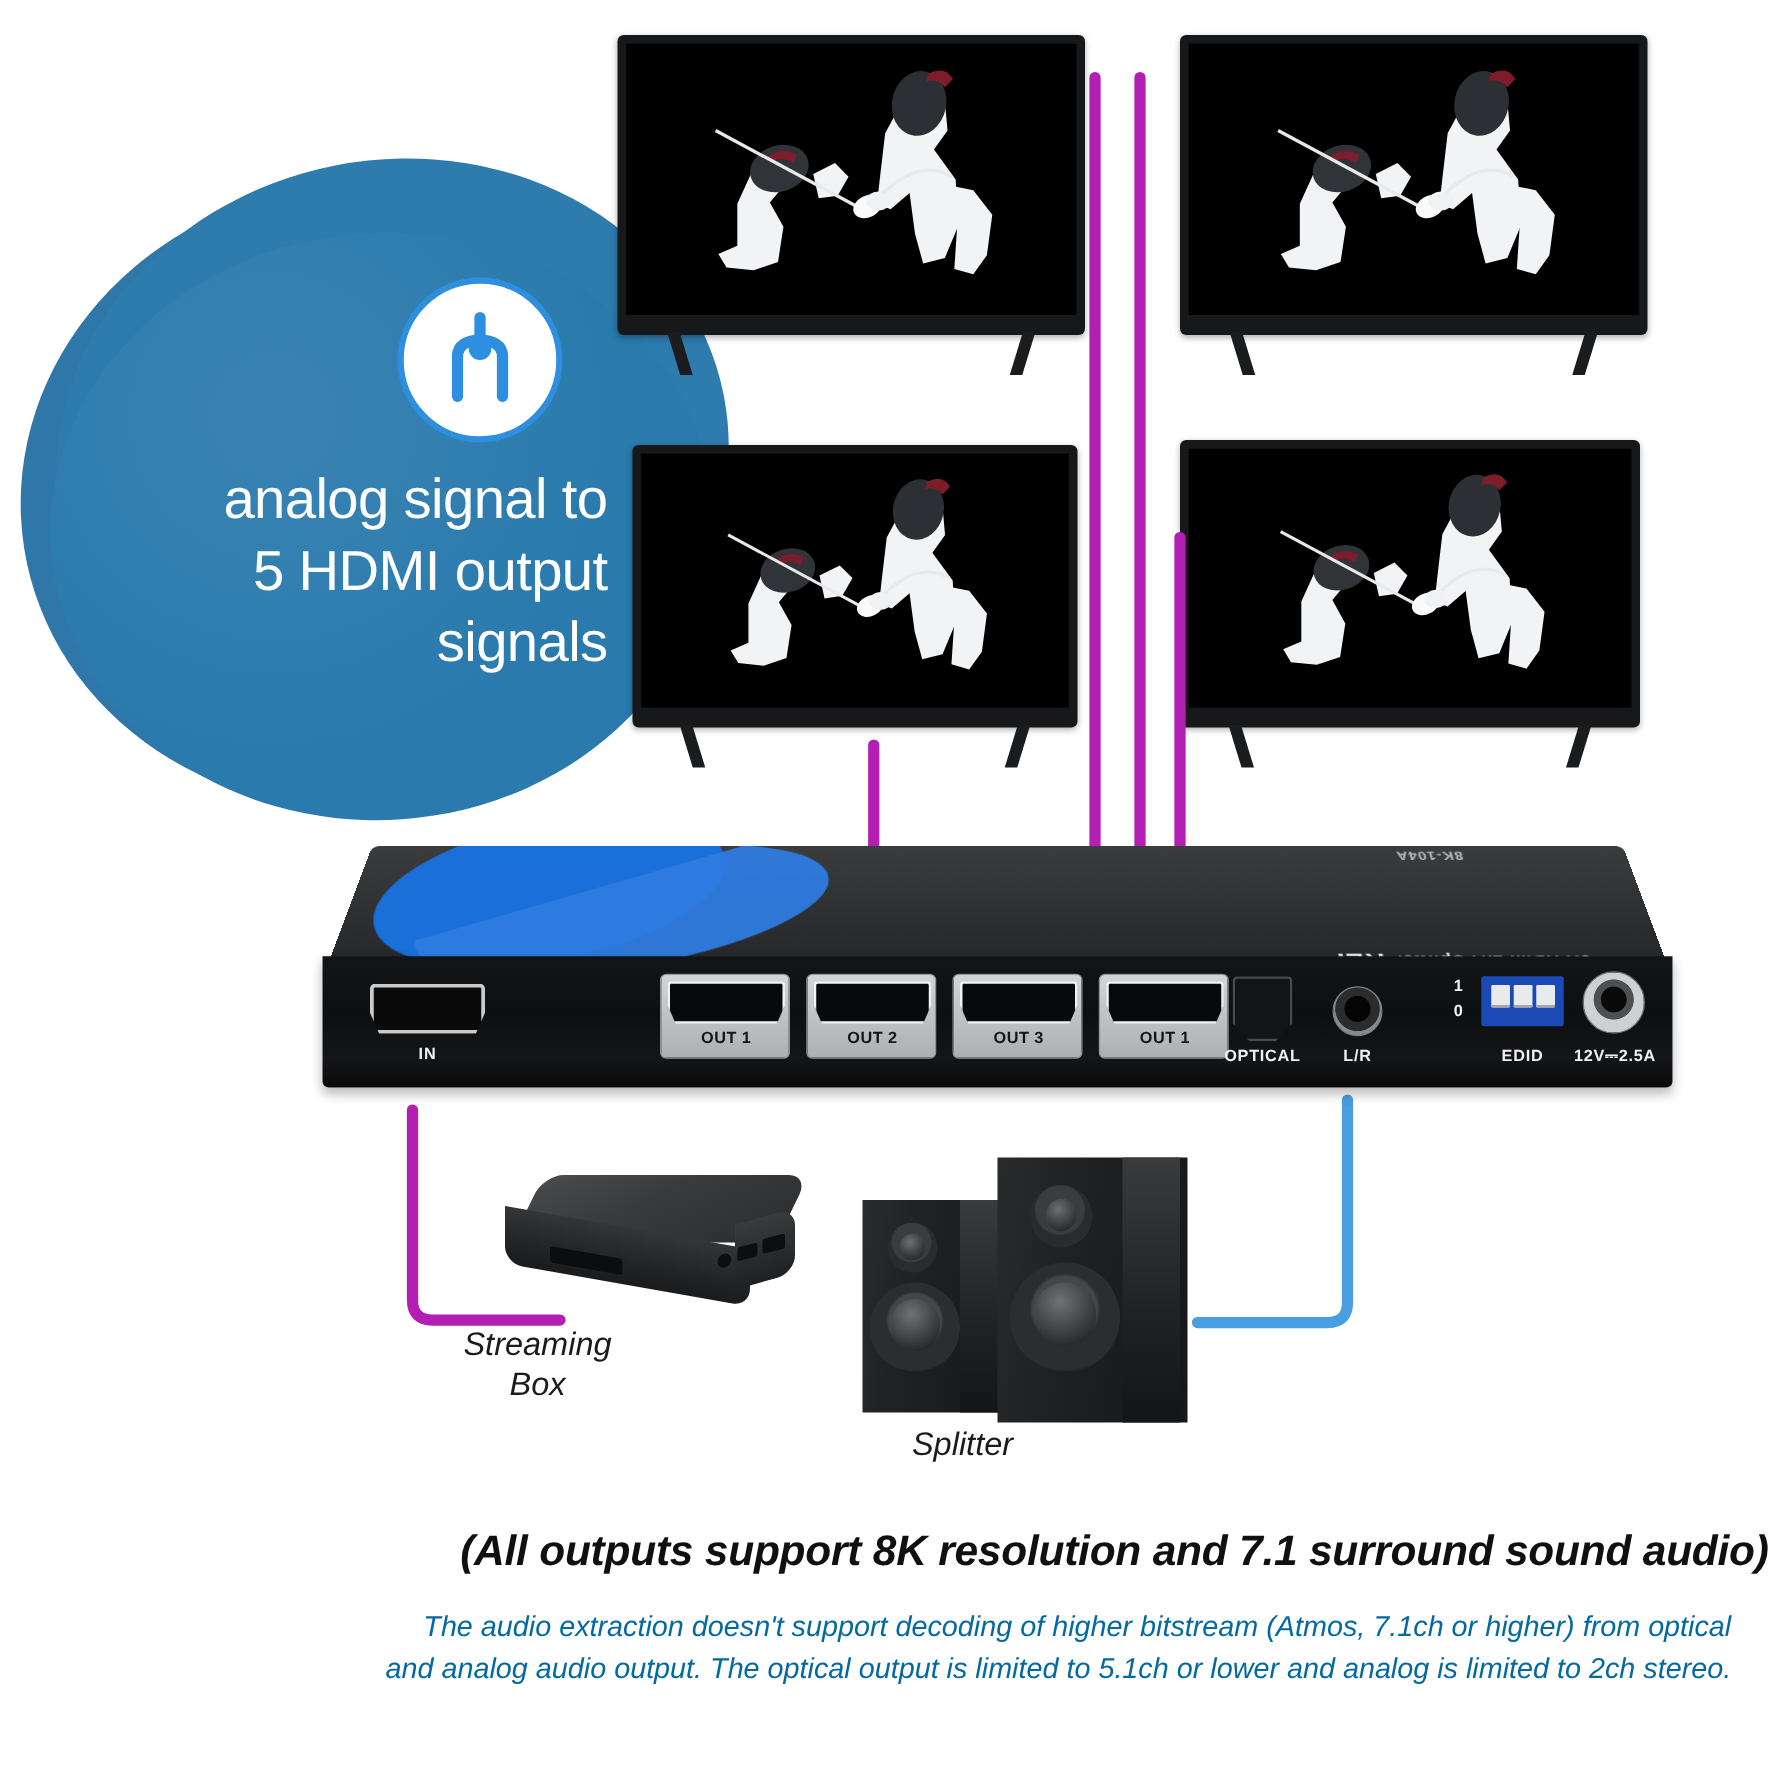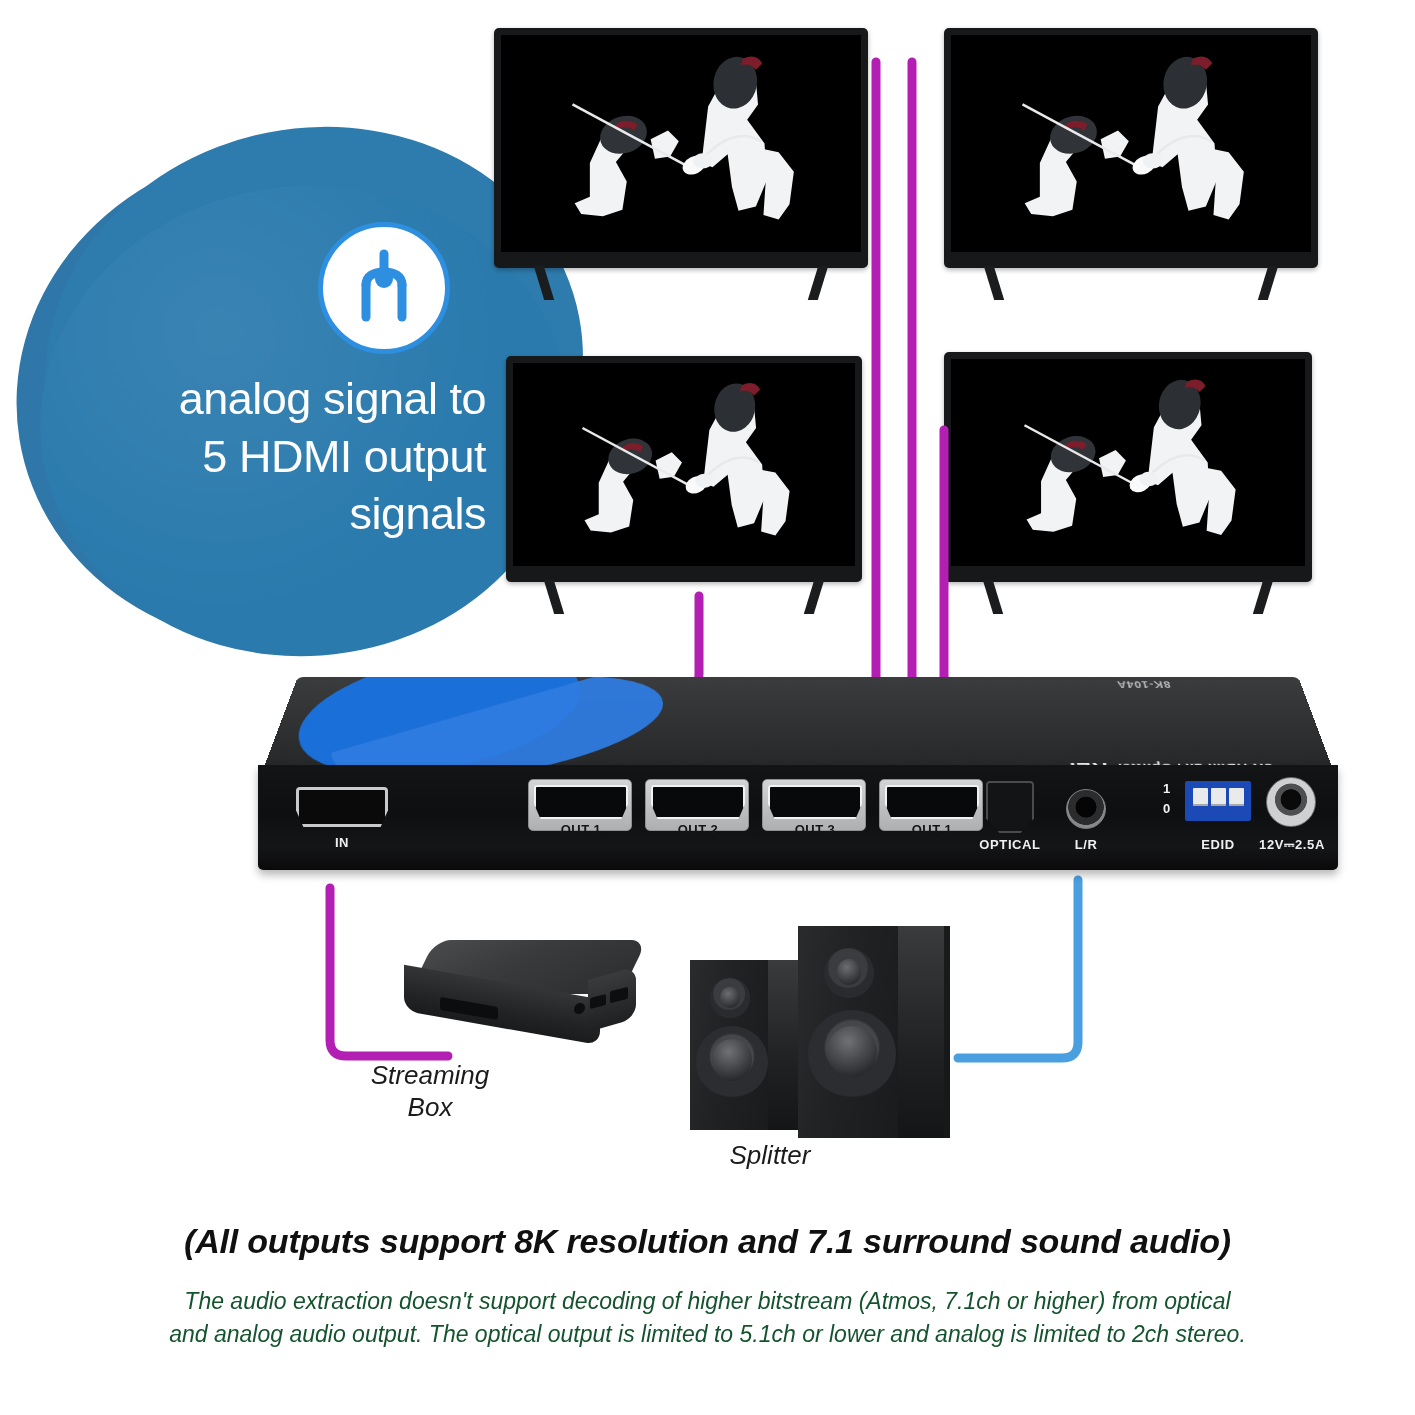--- a/index.html
+++ b/index.html
@@ -110,21 +110,21 @@
     box-shadow: 0 5px 9px rgba(0,0,0,.28);
   }
   .hdmi-in {
     position: absolute; left: 38px; top: 22px; width: 92px; height: 40px;
   }
   .hdmi-in .shell {
     width: 100%; height: 100%;
     background: #0a0a0a; border: 3px solid #c9cacb; border-radius: 4px;
     clip-path: polygon(0 0, 100% 0, 100% 58%, 92% 100%, 8% 100%, 0 58%);
   }
-  .hdmi-out { position: absolute; top: 14px; width: 104px; height: 52px;
+  .hdmi-out { position: absolute; top: 14px; width: 104px; height: 68px;
     background: linear-gradient(180deg,#d3d4d5,#aeafb0);
     border-radius: 5px; padding: 5px 3px 0 5px;
     border: 1px solid #8f9091;
   }
   .hdmi-out .slot {
     width: 100%; height: 34px; background: #08090a;
     border: 2px solid #f2f2f2; border-radius: 3px;
     clip-path: polygon(0 0, 100% 0, 100% 56%, 93% 100%, 7% 100%, 0 56%);
   }
   .hdmi-out .lbl {
@@ -220,27 +220,27 @@
 
   
   .cap-label {
     position: absolute; font-style: italic; color: #1b1b1b;
     font-size: 26px; text-align: center; line-height: 1.22;
   }
 
   
   #headline {
     position: absolute; left: 0; top: 1222px; width: 1415px;
-    text-align: center; font-size: 34px; font-weight: 700; font-style: italic;
+    text-align: right; font-size: 34px; font-weight: 700; font-style: italic;
     color: #101010; letter-spacing: -0.2px;
   }
   #finePrint {
     position: absolute; left: 30px; top: 1285px; width: 1355px;
-    text-align: center; font-size: 23px; font-style: italic;
-    color: #14532d; line-height: 1.42;
+    text-align: right; font-size: 23px; font-style: italic;
+    color: #0369a1; line-height: 1.42;
   }
   #finePrint div { white-space: nowrap; }
 </style>
 </head>
 <body>
 
 <div id="stage">
 
   <div class="ellipse-back"></div>
   <div class="ellipse-mid"></div>

